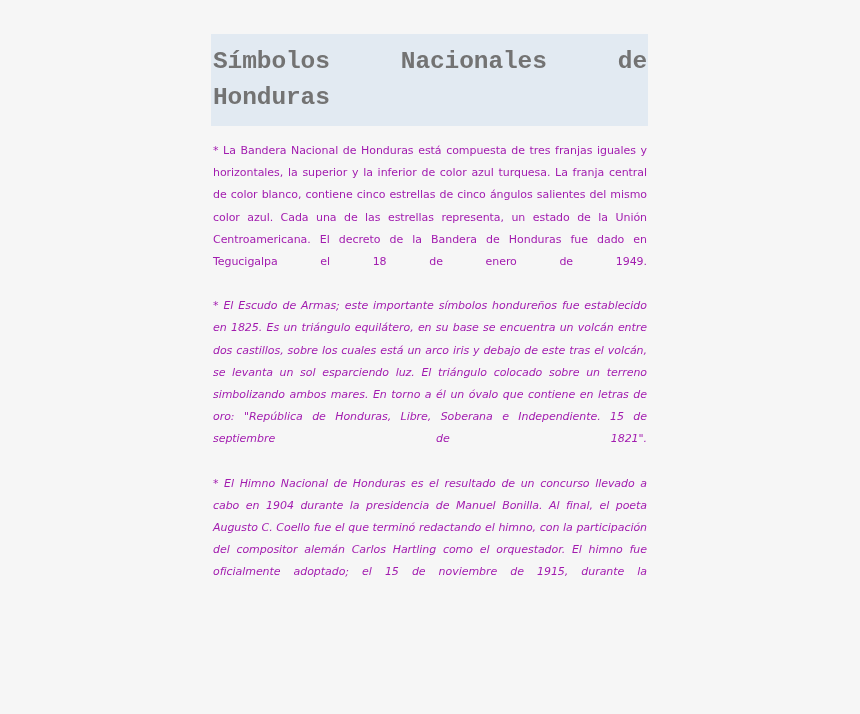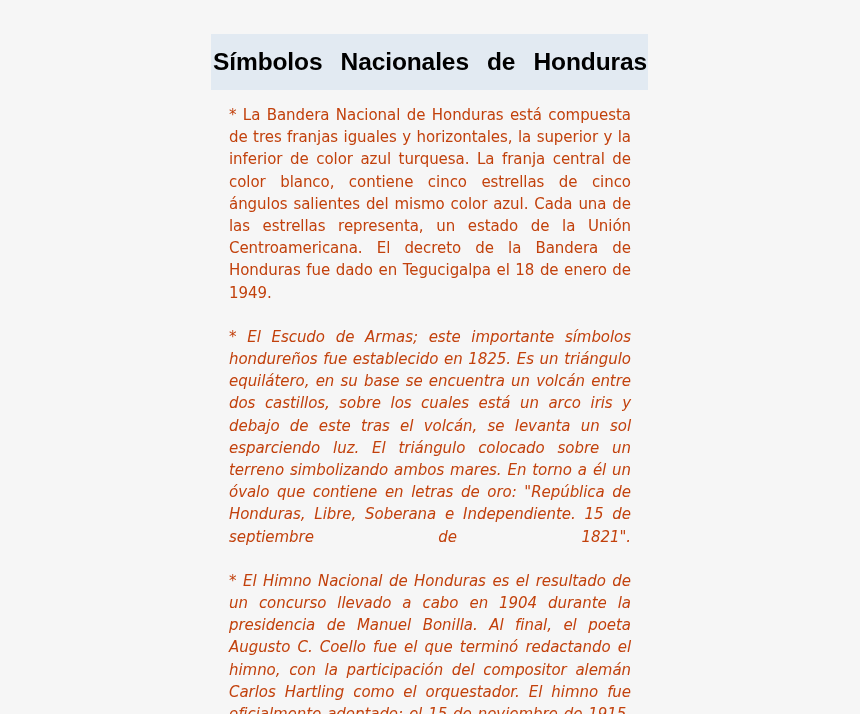--- a/index.html
+++ b/index.html
@@ -24,39 +24,39 @@
 
   .article {
     position: absolute;
     left: 211px;
     top: 34px;
     width: 437px;
   }
 
   .doc-title {
     background: #e2eaf2;
-    color: #000000;
-    font-family: Liberation Sans, sans-serif;
+    color: #737373;
+    font-family: Liberation Mono, monospace;
     font-weight: bold;
     font-size: 24.5px;
     line-height: 36px;
     text-align: justify;
     text-align-last: justify;
     margin: 0;
     padding: 10px 1px 10px 2px;
     box-sizing: border-box;
     letter-spacing: -0.1px;
   }
 
   .body-text {
-    margin: 16px;
+    margin: 0;
     padding: 0;
-    color: #c2410c;
+    color: #a21caf;
     font-family: "DejaVu Sans", sans-serif;
-    font-size: 15px;
+    font-size: 11px;
     line-height: 22.2px;
     text-align: justify;
     text-align-last: justify;
     letter-spacing: -0.05px;
   }
 
   .para-block {
     padding-left: 2px;
     padding-right: 1px;
   }

